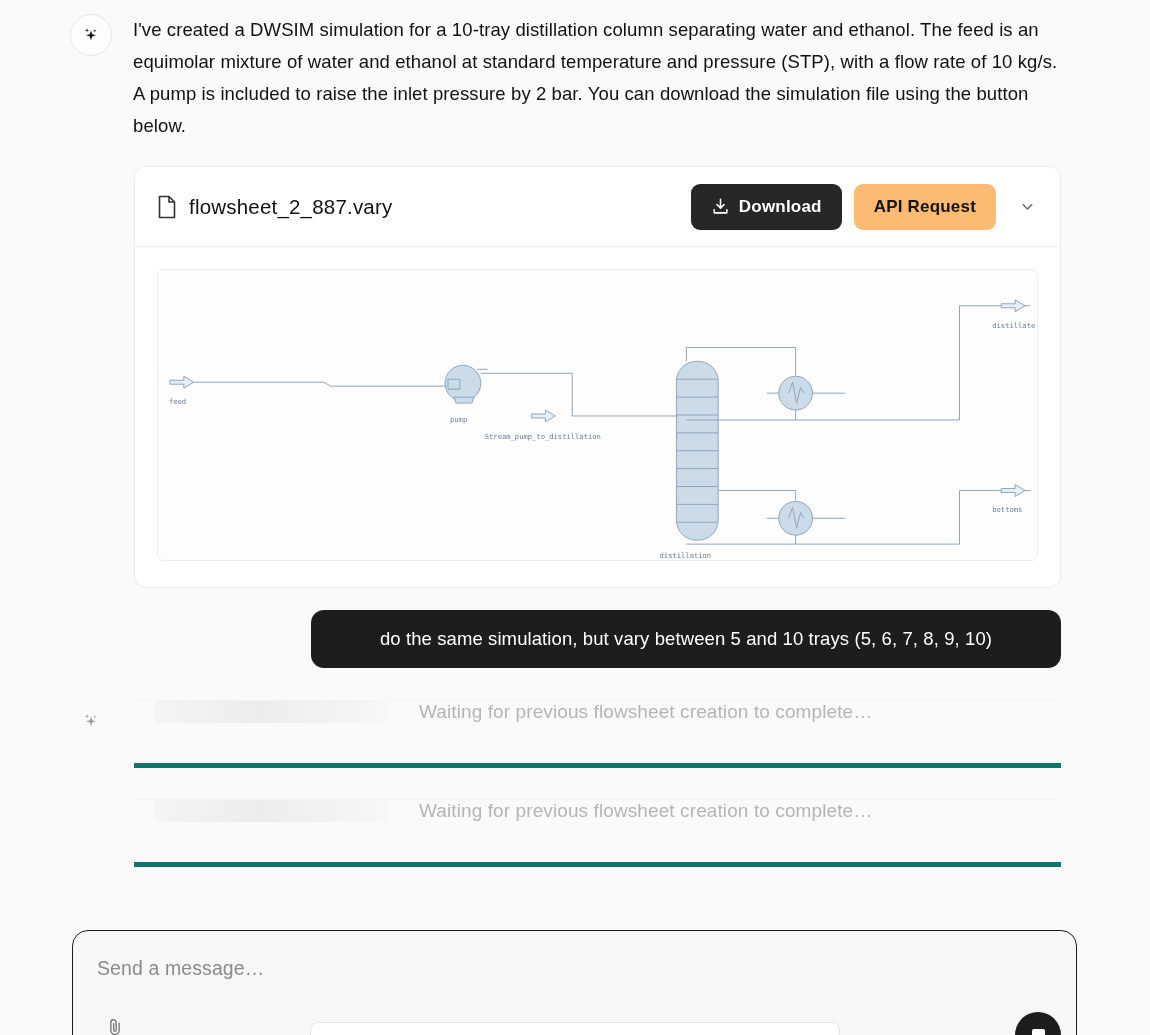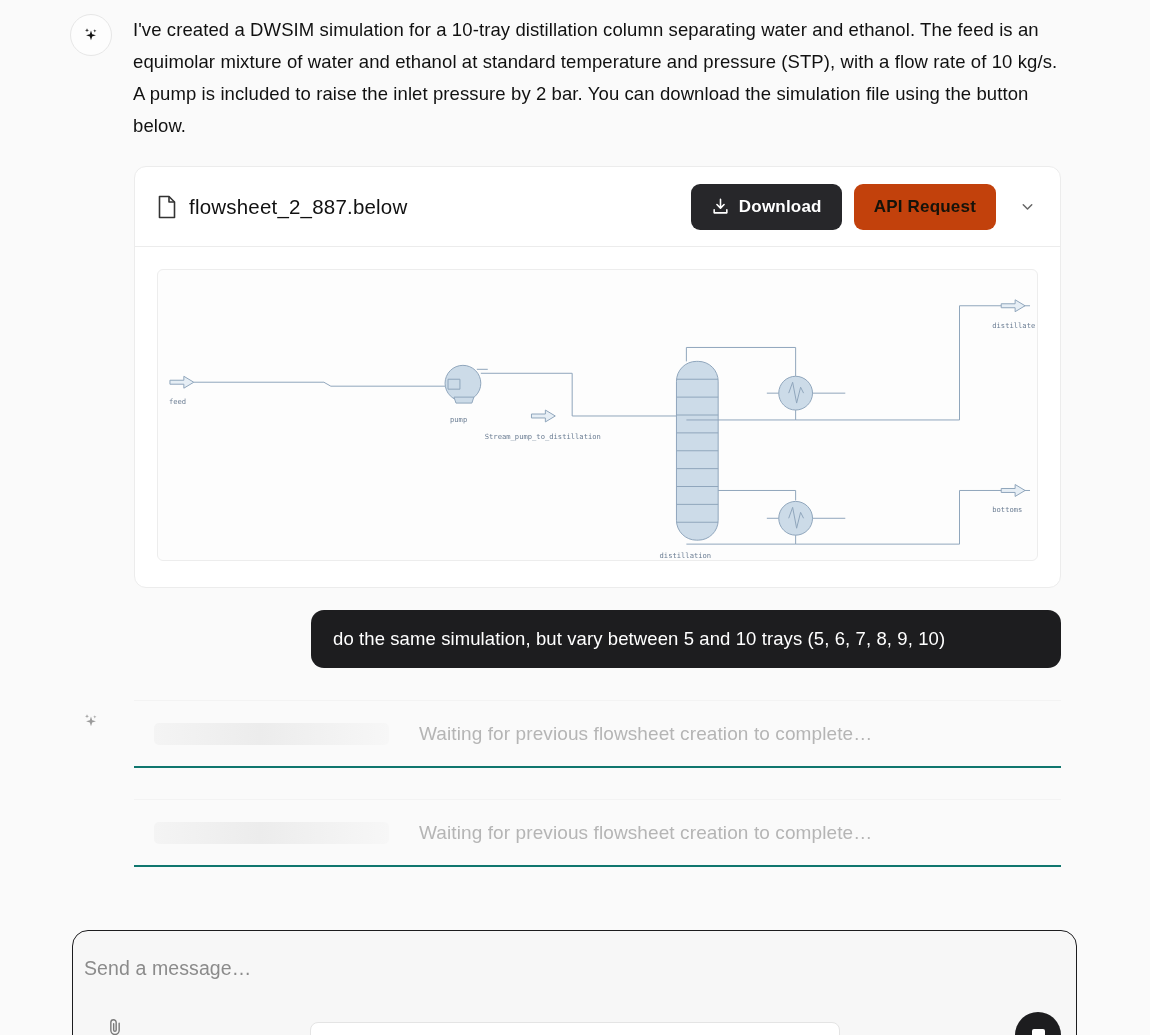--- a/index.html
+++ b/index.html
@@ -45,21 +45,21 @@
     font-size: 20.5px; color: #111; letter-spacing: .2px; white-space: nowrap;
   }
   .btn-group { margin-left: auto; display: flex; align-items: center; gap: 12px; }
   .btn {
     height: 46px; border-radius: 9px; border: none; cursor: pointer;
     font-size: 17px; font-weight: bold; letter-spacing: .2px;
     display: flex; align-items: center; justify-content: center; gap: 9px;
     padding: 0 20px; font-family: "Liberation Sans", sans-serif;
   }
   .btn-download { background: #27272a; color: #fff; }
-  .btn-api { background: #c2410c; color: #15130a; }
+  .btn-api { background: #fdba74; color: #15130a; }
   .btn-sim { background: #3dd07e; color: #0d2617; }
   .chevron-btn {
     width: 38px; height: 46px; display: flex; align-items: center; justify-content: center;
     background: transparent; border: none; cursor: pointer; color: #666;
   }
 
   
   .flowsheet-wrap { padding: 22px; }
   .flowsheet {
     border: 1px solid #ededed; border-radius: 6px; background: #fdfdfd;
@@ -68,47 +68,47 @@
   .fs-label { font-family: "DejaVu Sans Mono", monospace; fill: #6b7d93; font-size: 7.2px; }
   .fs-line { stroke: #8fa5bb; stroke-width: 1; fill: none; }
   .fs-shape { stroke: #8fa5bb; stroke-width: 1; fill: #ccdbe8; }
   .fs-arrow { stroke: #8fa5bb; stroke-width: 1; fill: #e6eef5; }
 
   
   .user-bubble {
     position: absolute; left: 311px; top: 610px; width: 750px;
     background: #1d1d1f; color: #fff; border-radius: 13px;
     padding: 16px 22px; font-size: 18.5px; line-height: 26px;
-    letter-spacing: .1px; text-align: left;
+    letter-spacing: .1px; text-align: center;
   }
 
   
   .wait-row {
     position: absolute; left: 134px; width: 927px; height: 68px;
-    border-top: 1px solid #f3f3f3; border-bottom: 2px solid #0f766e;
-    display: flex; align-items: center;
+    border-top: 1px solid #f3f3f3; border-bottom: 5px solid #0f766e;
+    display: flex; 
   }
   .wait-row-1 { top: 700px; }
   .wait-row-2 { top: 799px; }
   .skeleton {
     width: 235px; height: 22px; margin-left: 20px; border-radius: 5px;
     background: linear-gradient(90deg,#f4f4f4 0%,#ececec 45%,#f7f7f7 100%);
   }
   .wait-text {
     margin-left: 30px; font-size: 19px; color: #b5b5b5; letter-spacing: .1px;
   }
 
   
   .composer {
     position: absolute; left: 72px; top: 930px; width: 1005px; height: 130px;
     background: #f7f7f7; border: 1.6px solid #1d1d1f;
     border-radius: 16px 16px 0 0;
   }
   .composer-placeholder {
-    position: absolute; left: 11px; top: 26px;
+    position: absolute; left: 24px; top: 26px;
     font-size: 19.5px; color: #8b8b8b; letter-spacing: .1px;
   }
   .clip-icon { position: absolute; left: 23px; top: 1014px; color: #7a7a7a; }
   .model-box {
     position: absolute; left: 310px; top: 1022px; width: 530px; height: 40px;
     background: #fff; border: 1px solid #e4e4e4; border-radius: 8px;
   }
   .send-btn {
     position: absolute; left: 1015px; top: 1012px;
     width: 46px; height: 46px; border-radius: 50%;
@@ -136,21 +136,21 @@
 
   <div class="file-card">
 
     <div class="file-card-header">
 
       <svg class="file-icon" viewBox="0 0 20 24">
         <path d="M2.5 1.5 H12 L17.5 7 V22.5 H2.5 Z" fill="none" stroke="#333" stroke-width="1.6" stroke-linejoin="round"></path>
         <path d="M12 1.5 V7 H17.5" fill="none" stroke="#333" stroke-width="1.6" stroke-linejoin="round"></path>
       </svg>
 
-      <span class="file-name">flowsheet_2_887.below</span>
+      <span class="file-name">flowsheet_2_887.vary</span>
 
       <div class="btn-group">
 
         <button class="btn btn-download">
           <svg width="19" height="19" viewBox="0 0 24 24">
             <path d="M12 3 V14 M12 14 L7.5 9.5 M12 14 L16.5 9.5" fill="none" stroke="#fff" stroke-width="2" stroke-linecap="round" stroke-linejoin="round"></path>
             <path d="M4 16 V20 H20 V16" fill="none" stroke="#fff" stroke-width="2" stroke-linecap="round" stroke-linejoin="round"></path>
           </svg>
           <span>Download</span>
         </button>

